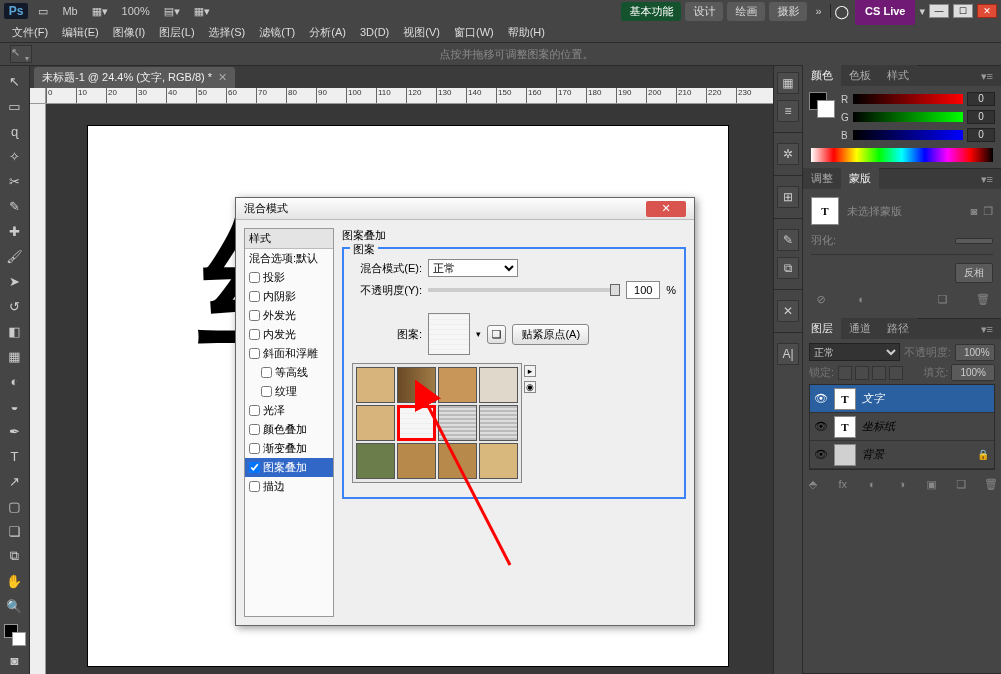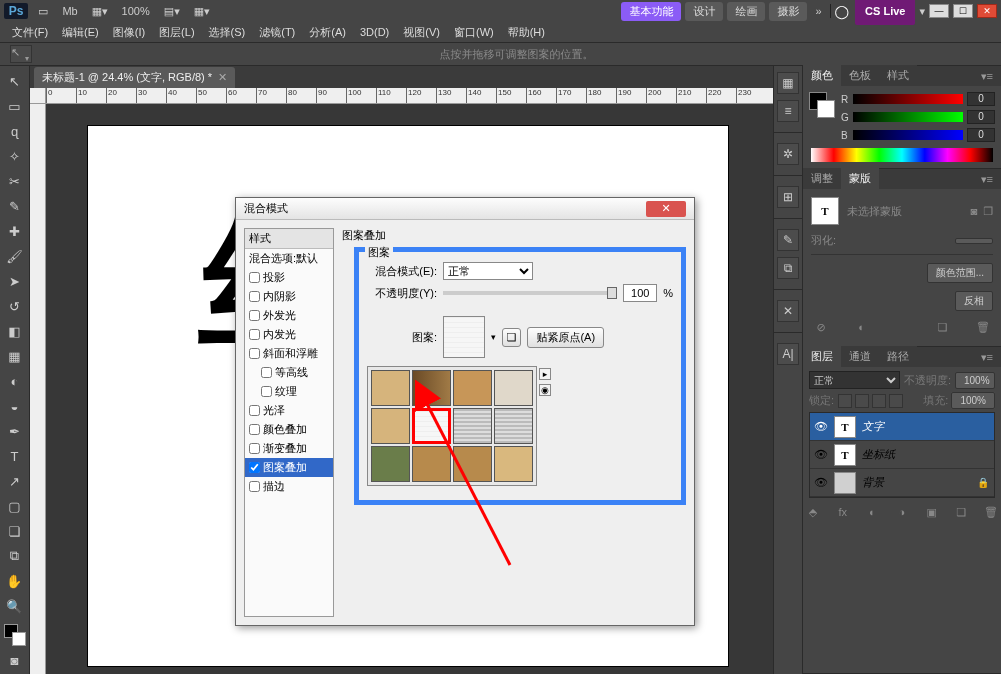--- a/index.html
+++ b/index.html
@@ -3,21 +3,21 @@
 <meta charset="utf-8">
 <style>
 * { margin: 0; padding: 0; box-sizing: border-box; font-family: "Microsoft YaHei", sans-serif; font-size: 11px; }
 body { width: 1001px; height: 674px; background: #454545; overflow: hidden; position: relative; }
 .titlebar { height: 22px; background: #454545; display: flex; align-items: center; padding: 0 4px; gap: 6px; }
 .ps-logo { width: 24px; height: 16px; background:#121a2a; color:#5aa7d8; display:flex;align-items:center;justify-content:center;font-weight:bold;font-size:12px;border-radius:2px; }
 .tb-btn { color:#ccc; padding:2px 4px; }
 .tb-sep { width:1px; height:14px; background:#222; }
 .tb-right { margin-left:auto; display:flex; align-items:center; gap:4px; }
 .pill { background:#5a5a5a; color:#ddd; padding:2px 8px; border-radius:3px; }
-.pill.active { background:#8b5cf6; color:#fff; }
+.pill.active { background:#14532d; color:#fff; }
 .cslive { background:#701a75; color:#fff; padding:8px 10px; border-radius:2px; font-weight:bold; }
 .winbtn { width:20px;height:14px;background:#ddd;border:1px solid #888;display:inline-flex;align-items:center;justify-content:center;font-size:9px;}
 .winbtn.close { background:#e04b36;color:#fff;border-color:#a02a1a; }
 .menubar { height:20px; background:#454545; display:flex; align-items:center; padding:0 6px; gap:2px; color:#ddd; }
 .menubar span { padding:2px 6px; }
 .optbar { height:24px; background:#454545; border-top:1px solid #2a2a2a; border-bottom:1px solid #2a2a2a; display:flex; align-items:center; color:#aaa; padding:0 10px;}
 .optbar .toolico { width:22px;height:18px;border:1px solid #333;background:#4a4a4a;margin-right:10px;position:relative;}
 .optbar .toolico::after{content:"▾";position:absolute;right:2px;bottom:-1px;font-size:8px;color:#999;}
 .opt-center { margin:0 auto; color:#8a8a8a; }
 .main { display:flex; height: calc(674px - 22px - 20px - 24px); }
@@ -86,21 +86,21 @@
 .dialog { position:absolute; top:197px; left:235px; width:460px; background:#efefef; border:1px solid #666; box-shadow:2px 2px 8px rgba(0,0,0,0.4); z-index:50;}
 .dlg-title{height:22px;background:linear-gradient(#fdfdfd,#e4e4e4);display:flex;align-items:center;padding:0 8px;border-bottom:1px solid #bbb;}
 .dlg-close{margin-left:auto;width:40px;height:16px;background:#d9534f;color:#fff;text-align:center;border-radius:2px;line-height:14px;}
 .dlg-body{display:flex;padding:8px;gap:8px;}
 .style-list{width:90px;border:1px solid #999;background:#fafafa;}
 .style-list .hdr{background:#e4e4e4;border-bottom:1px solid #bbb;padding:2px 4px;}
 .style-list .itm{display:flex;align-items:center;gap:3px;padding:2px 4px;}
 .style-list .itm.sel{background:#3168c8;color:#fff;}
 .style-list input[type=checkbox]{width:11px;height:11px;}
 .style-center{flex:1;}
-.fieldset{border:5px solid #3b82f6;padding:6px 8px 10px 8px;margin-bottom:6px;position:relative;margin-left:12px;}
+.fieldset{border:2px solid #3b82f6;padding:6px 8px 10px 8px;margin-bottom:6px;position:relative;}
 .fieldset .legend{position:absolute;top:-7px;left:6px;background:#efefef;padding:0 3px;font-size:11px;}
 .frow{display:flex;align-items:center;gap:6px;margin:4px 0;}
 .frow .flab{width:70px;text-align:right;}
 .frow select,.frow input[type=text]{border:1px solid #888;background:#fff;height:18px;font-size:11px;}
 .frow select{width:90px;}
 .frow .slider{flex:1;height:4px;background:#ccc;position:relative;}
 .frow .slider .knob{position:absolute;right:0;top:-4px;width:10px;height:12px;background:#ddd;border:1px solid #666;}
 .frow .num{width:34px;text-align:center;}
 .pattern-chip{width:42px;height:42px;border:1px solid #888;background:repeating-linear-gradient(0deg,#f6f6f6,#f6f6f6 4px,#eee 4px,#eee 5px),repeating-linear-gradient(90deg,#f6f6f6,#f6f6f6 4px,#eee 4px,#eee 5px);}
 .tiny-btn{border:1px solid #888;background:linear-gradient(#fdfdfd,#e0e0e0);padding:2px 8px;border-radius:3px;font-size:11px;}
@@ -291,24 +291,20 @@
                 <span>❐</span>
               </span>
           </div>
           <div class="adj-row">
               <span>羽化:</span>
               <span class="btn-thin" style="width:38px"></span>
             </div>
           <div style="border-top:1px solid #333;margin:6px 0"></div>
           <div class="adj-row">
               <span></span>
-              <span class="btn-thin">颜色范围...</span>
-            </div>
-          <div class="adj-row">
-              <span></span>
               <span class="btn-thin">反相</span>
             </div>
           <div class="layer-foot" style="margin-top:6px">
               <span>⊘</span>
               <span>◐</span>
               <span></span>
               <span>❏</span>
               <span>🗑</span>
             </div>
         </div>

